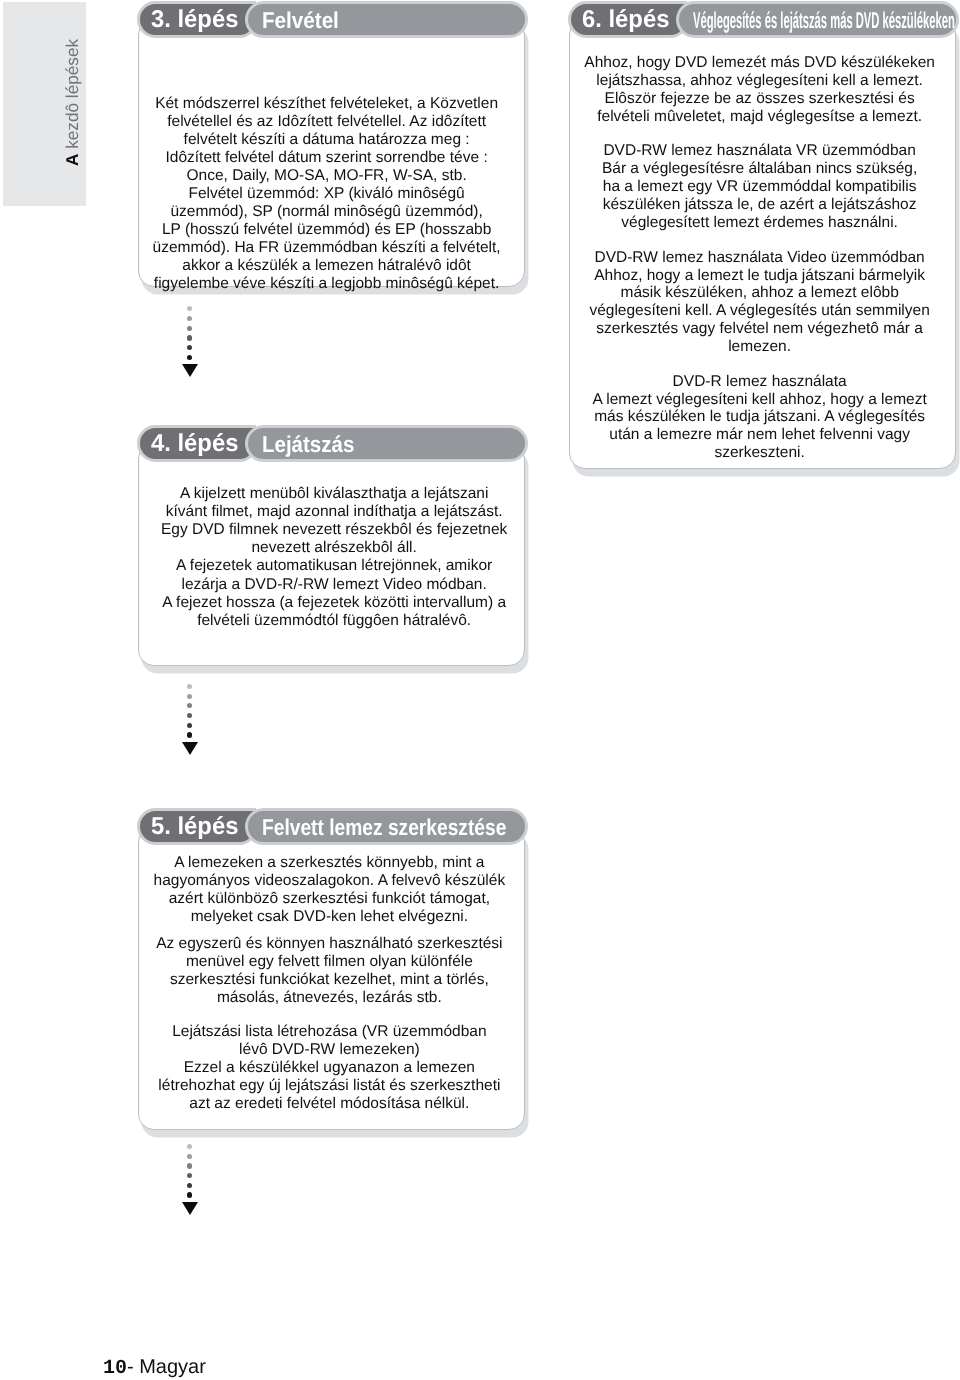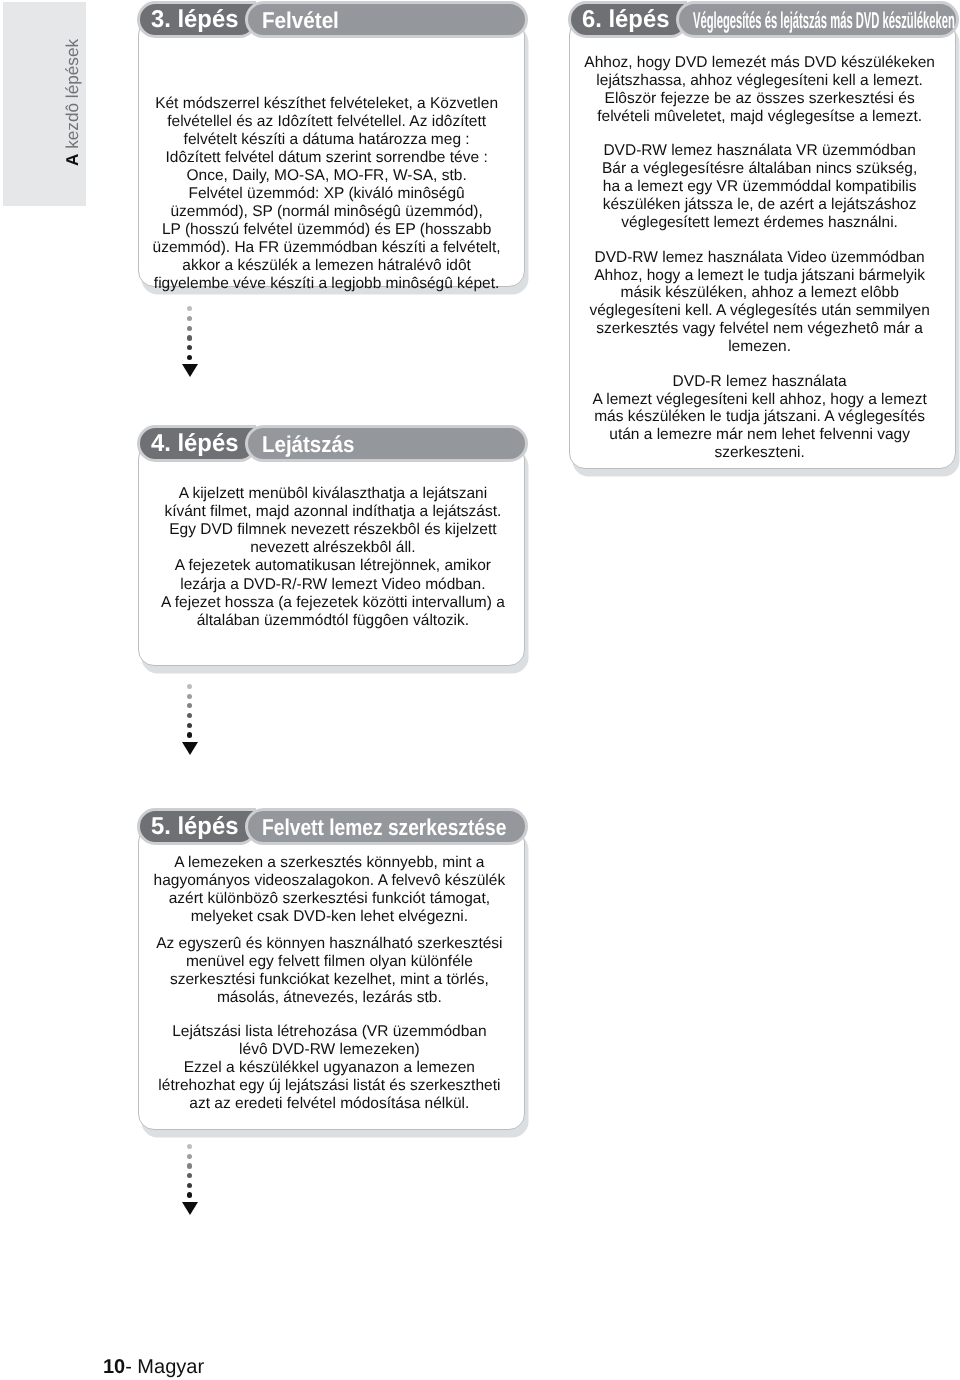--- a/index.html
+++ b/index.html
@@ -42,21 +42,21 @@
 
   
   .conn{position:absolute;}
   .conn .dot{position:absolute;border-radius:50%;}
   .conn .tri{position:absolute;width:0;height:0;
       border-left:8px solid transparent;border-right:8px solid transparent;
       border-top:13.2px solid #0c0c0c;}
 
   
   .footer{position:absolute;left:102.9px;top:1357.3px;font-size:20px;color:#111;white-space:nowrap;line-height:1;will-change:opacity;}
-  .footer .pg{font-weight:bold;}
+  .footer .pg{font-weight:bold;font-family:Liberation Mono, monospace;}
 </style>
 </head>
 <body>
 
 <div class="page">
 
   <div class="sidetab">
     <div class="sidetab-label"><span class="chapter">A</span><span> kezdô lépések</span></div>
   </div>
 
@@ -101,26 +101,26 @@
       <div class="pill pill-dark">
         <span class="t" style="transform:scaleX(0.977);">4. lépés</span>
       </div>
       <div class="pill pill-light">
         <span class="t" style="transform:scaleX(0.899);">Lejátszás</span>
       </div>
     </div>
     <div class="body-txt" style="left:22px;top:40.6px;line-height:18.2px;">
         <span class="ln">A kijelzett menübôl kiválaszthatja a lejátszani</span>
         <span class="ln">kívánt filmet, majd azonnal indíthatja a lejátszást.</span>
-        <span class="ln">Egy DVD filmnek nevezett részekbôl és kijelzett</span>
+        <span class="ln">Egy DVD filmnek nevezett részekbôl és fejezetnek</span>
         <span class="ln">nevezett alrészekbôl áll.</span>
         <span class="ln">A fejezetek automatikusan létrejönnek, amikor</span>
         <span class="ln">lezárja a DVD-R/-RW lemezt Video módban.</span>
         <span class="ln">A fejezet hossza (a fejezetek közötti intervallum) a</span>
-        <span class="ln">általában üzemmódtól függôen változik.</span>
+        <span class="ln">felvételi üzemmódtól függôen hátralévô.</span>
       </div>
   </div>
 
   <div class="conn" style="left:181.5px;top:683.6px;width:16px;height:75px;">
       <span class="dot" style="width:5.1px;height:5.1px;left:5.45px;top:0.25px;background:#bdbdbd;"></span>
       <span class="dot" style="width:5.2px;height:5.2px;left:5.4px;top:9.92px;background:#9e9e9e;"></span>
       <span class="dot" style="width:5.3px;height:5.3px;left:5.35px;top:19.59px;background:#828282;"></span>
       <span class="dot" style="width:5.4px;height:5.4px;left:5.3px;top:29.260000000000005px;background:#5e5e5e;"></span>
       <span class="dot" style="width:5.5px;height:5.5px;left:5.25px;top:38.93px;background:#3a3a3a;"></span>
       <span class="dot" style="width:5.6px;height:5.6px;left:5.2px;top:48.6px;background:#141414;"></span>

